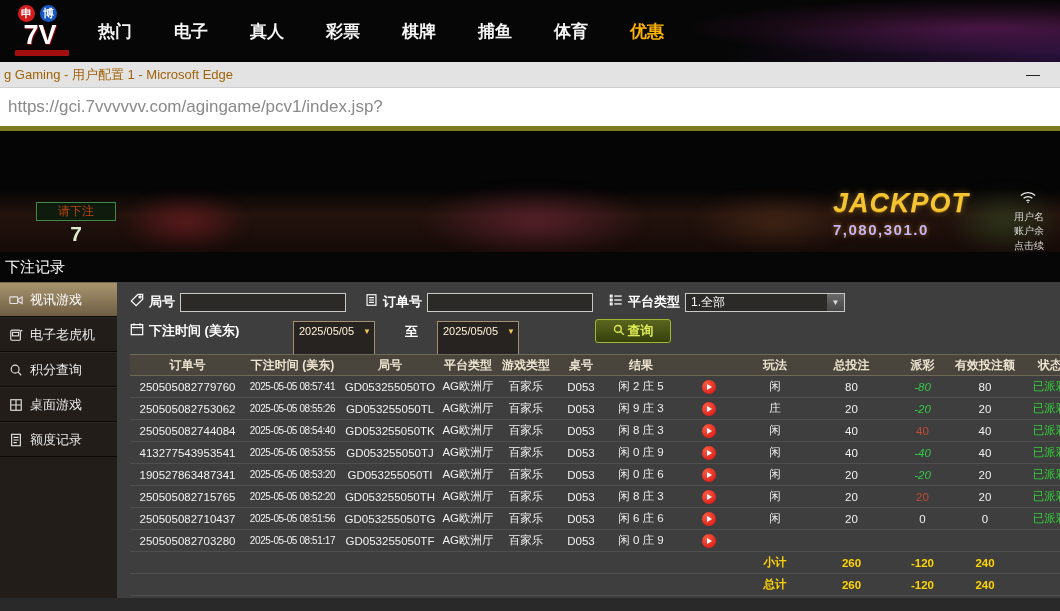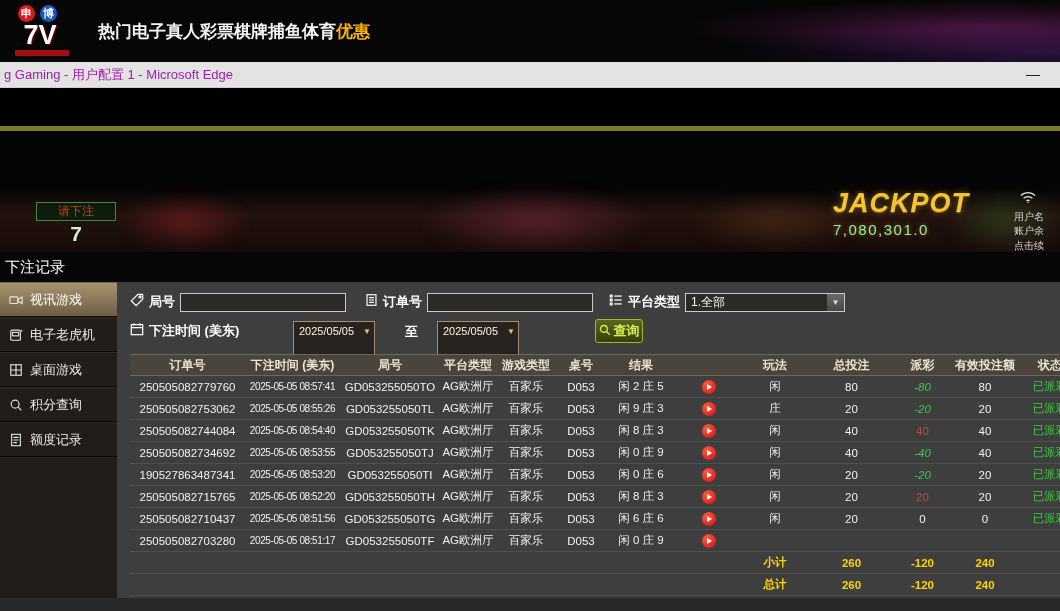--- a/index.html
+++ b/index.html
@@ -10,48 +10,48 @@
   .topnav { position:absolute; left:0; top:0; width:1060px; height:62px; background:#060606; overflow:hidden; }
   .topnav::after { content:""; position:absolute; right:0; top:0; width:430px; height:62px; pointer-events:none;
     background:radial-gradient(ellipse at 82% 45%, rgba(150,40,130,.40), transparent 60%),
                radial-gradient(ellipse at 100% 85%, rgba(80,30,120,.45), transparent 55%); }
   .logo { position:absolute; left:6px; top:3px; width:72px; height:57px; z-index:2; cursor:pointer; }
   .logo .c { display:inline-block; width:17px; height:17px; border-radius:50%; color:#fff; font-size:11px; line-height:17px; text-align:center; font-weight:bold; }
   .logo .c.red { background:#d61c1c; margin-left:12px; }
   .logo .c.blue { background:#1557c0; margin-left:5px; }
   .brand { display:block; width:68px; text-align:center; font-size:27px; font-weight:bold; color:#fff; line-height:27px; text-shadow:1px 1px 0 #8a0000; }
   .logo-sub { display:block; width:54px; height:6px; margin:1px auto 0; background:#c01010; border-radius:1px; opacity:.85; }
-  .nav-menu { position:absolute; left:98px; top:0; height:62px; display:flex; align-items:center; z-index:2; }
+  .nav-menu { position:absolute; left:98px; top:0; height:62px; display:flex; align-items:center; gap:42px; z-index:2; }
   .nav-item { font-size:17px; color:#f5f5f5; font-weight:600; white-space:nowrap; cursor:pointer; }
   .nav-item.hl { color:#ffb400; }
 
   
   .titlebar { position:absolute; left:0; top:62px; width:1060px; height:26px; background:#e3e3e3; border-bottom:1px solid #cfcfcf; }
-  .title-text { position:absolute; left:4px; top:0; line-height:26px; font-size:13px; color:#a21caf; white-space:nowrap; }
+  .title-text { position:absolute; left:4px; top:0; line-height:26px; font-size:13px; color:#a16207; white-space:nowrap; }
   .min-btn { position:absolute; right:14px; top:0; width:26px; text-align:center; line-height:24px; font-size:14px; color:#222; cursor:pointer; }
   .urlbar { position:absolute; left:0; top:88px; width:1060px; height:38px; background:#fff; cursor:text; }
   .url-text { position:absolute; left:8px; top:0; line-height:38px; font-size:17px; color:#8a8a8a; white-space:nowrap; }
   .divider-olive { position:absolute; left:0; top:126px; width:1060px; height:5px; background:#7c7c22; }
 
   
   .gamearea { position:absolute; left:0; top:131px; width:1060px; height:121px; background:#050505; overflow:hidden; }
   .gameband { position:absolute; left:0; top:58px; width:1060px; height:63px;
     background:linear-gradient(180deg, rgba(40,20,15,0), rgba(60,30,20,.55) 40%, rgba(25,12,8,.85)); }
   .blob { position:absolute; filter:blur(6px); pointer-events:none; }
   .b1 { left:120px; top:62px; width:130px; height:58px; background:radial-gradient(ellipse, rgba(150,35,45,.5), transparent 70%); }
   .b2 { left:420px; top:55px; width:230px; height:70px; background:radial-gradient(ellipse, rgba(130,45,65,.55), transparent 70%); }
   .b3 { left:690px; top:62px; width:170px; height:58px; background:radial-gradient(ellipse, rgba(95,55,30,.5), transparent 70%); }
   .b4 { left:945px; top:55px; width:120px; height:70px; background:radial-gradient(ellipse, rgba(60,95,45,.45), transparent 70%); }
   .bet-box { position:absolute; left:36px; top:71px; width:80px; height:19px; border:1px solid #3f8a4a; background:rgba(8,32,14,.72);
     color:#c2410c; font-size:12px; text-align:center; line-height:17px; }
   .countdown { position:absolute; left:36px; top:91px; width:80px; text-align:center; font-size:21px; font-weight:bold; color:#d9eccd; }
   .jackpot { position:absolute; left:833px; top:57px; width:170px; }
   .jackpot-label { font-size:27px; font-weight:900; font-style:italic; letter-spacing:1px; color:#f4c432;
     text-shadow:0 1px 0 #8a5c06, 0 0 7px rgba(255,200,60,.45); }
-  .jackpot-value { margin-top:2px; font-size:15px; font-weight:normal; color:#86efac; letter-spacing:1.5px; text-shadow:0 0 5px rgba(255,170,0,.55); }
+  .jackpot-value { margin-top:2px; font-size:15px; font-weight:bold; color:#c4b5fd; letter-spacing:1.5px; text-shadow:0 0 5px rgba(255,170,0,.55); }
   .userpanel { position:absolute; left:1014px; top:60px; width:60px; color:#d9d9d9; font-size:10px; line-height:14.5px; white-space:nowrap; }
   .userpanel .wifi { display:block; margin:0 0 1px 6px; }
 
   
   .pagetitle { position:absolute; left:0; top:252px; width:1060px; height:30px; background:#060606; color:#fff; font-size:15px; line-height:30px; padding-left:5px; }
 
   
   .content { position:absolute; left:0; top:282px; width:1060px; height:329px; background:#3e3e3e; }
   .sidebar { position:absolute; left:0; top:0; width:117px; height:329px; background:#221d19; }
   .sb-item { height:35px; display:flex; align-items:center; gap:7px; padding-left:9px; color:#e9e9e9; font-size:13px;
@@ -67,21 +67,21 @@
   .fg-time { left:13px; top:39px; }
   .flabel { font-size:13px; font-weight:bold; color:#fff; white-space:nowrap; }
   .ftext { width:166px; height:19px; background:#2c2a27; border:1px solid #c9c9c9; color:#fff; font-size:12px; padding:0 4px; outline:none; }
   .fselect { position:relative; width:160px; height:19px; background:#2c2a27; border:1px solid #c9c9c9; color:#fff; font-size:12px; line-height:17px; padding:0 20px 0 5px; cursor:pointer; white-space:nowrap; }
   .fselect .sel-arrow { position:absolute; right:0; top:0; width:17px; height:17px; background:linear-gradient(180deg,#6a6a6a,#474747); color:#ddd; font-size:8px; text-align:center; line-height:17px; }
   .fdate { position:absolute; width:82px; height:36px; background:#262320; border:1px solid #a39073; color:#fff3d6; font-size:11px; line-height:18px; padding:0 14px 0 5px; cursor:pointer; white-space:nowrap; }
   .fdate .sel-arrow { position:absolute; right:3px; top:0; line-height:19px; font-size:8px; color:#f0c75a; }
   .fdate.from { left:176px; top:39px; }
   .fdate.to { left:320px; top:39px; }
   .to-label { position:absolute; left:288px; top:41px; font-size:13px; font-weight:bold; color:#fff; }
-  .search-btn { position:absolute; left:478px; top:37px; width:48px; height:24px; background:linear-gradient(180deg,#5a661e,#353f0c);
+  .search-btn { position:absolute; left:478px; top:37px; width:76px; height:24px; background:linear-gradient(180deg,#5a661e,#353f0c);
     border:1px solid #9fb832; border-radius:3px; color:#dcea55; font-size:13px; font-weight:bold; display:flex; align-items:center;
     justify-content:center; gap:3px; cursor:pointer; font-family:inherit; }
 
   
   .bet-table { position:absolute; left:13px; top:72px; width:950px; border-collapse:collapse; table-layout:fixed; }
   .bet-table th { height:21px; background:#49443c; color:#ece3d0; font-weight:bold; font-size:12px;
     border-top:1px solid #6f6859; border-bottom:1px solid #6f6859; white-space:nowrap; overflow:hidden; }
   .bet-table td { height:22px; color:#f1f1f1; font-size:11.5px; text-align:center; border-bottom:1px solid rgba(255,255,255,.09); white-space:nowrap; overflow:hidden; }
   .bet-table td[data-name="cell-time"] { font-size:10px; letter-spacing:-0.4px; }
   .bet-table td.neg { color:#35c948;font-style:italic; }
@@ -116,20 +116,23 @@
         <div class="nav-item" data-name="nav-item-sports">体育</div>
         <div class="nav-item hl" data-name="nav-item-promo">优惠</div>
       </nav>
   </header>
 
   <div class="titlebar" data-name="browser-titlebar">
     <span class="title-text" data-name="window-title">g Gaming - 用户配置 1 - Microsoft Edge</span>
     <span class="min-btn" data-name="minimize-button">—</span>
   </div>
 
+  <div class="urlbar" data-name="browser-address-bar">
+    <span class="url-text" data-name="url-text">https://gci.7vvvvvv.com/agingame/pcv1/index.jsp?</span>
+  </div>
 
   <div class="divider-olive" data-name="divider"></div>
 
   <div class="gamearea" data-name="game-stream-area">
     <div class="gameband" data-name="game-visual-decoration"></div>
     <div class="blob b1" data-name="game-visual-decoration"></div>
     <div class="blob b2" data-name="game-visual-decoration"></div>
     <div class="blob b3" data-name="game-visual-decoration"></div>
     <div class="blob b4" data-name="game-visual-decoration"></div>
     <div class="bet-box" data-name="bet-prompt">请下注</div>
@@ -169,37 +172,37 @@
         <div class="sb-item" data-name="sidebar-item-slot-machines">
           <span class="sb-icon" data-name="slot-machine-icon">
             <svg width="14" height="14" viewBox="0 0 16 16" fill="none" stroke="currentColor" stroke-width="1.3">
               <rect x="2" y="2.5" width="11" height="11.5" rx="1.5"></rect>
               <rect x="4" y="5" width="7" height="4"></rect>
               <circle cx="14.5" cy="3" r="0.9" fill="currentColor" stroke="none"></circle>
             </svg>
           </span>
           <span data-name="sidebar-item-label">电子老虎机</span>
         </div>
+        <div class="sb-item" data-name="sidebar-item-points-query">
+          <span class="sb-icon" data-name="points-search-icon">
+            <svg width="14" height="14" viewBox="0 0 16 16" fill="none" stroke="currentColor" stroke-width="1.3">
+              <circle cx="7" cy="7" r="4.5"></circle>
+              <path d="M10.5 10.5 L14 14"></path>
+            </svg>
+          </span>
+          <span data-name="sidebar-item-label">积分查询</span>
+        </div>
         <div class="sb-item" data-name="sidebar-item-table-games">
           <span class="sb-icon" data-name="table-game-icon">
             <svg width="14" height="14" viewBox="0 0 16 16" fill="none" stroke="currentColor" stroke-width="1.3">
               <rect x="2" y="2" width="12" height="12"></rect>
               <path d="M2 8 H14 M8 2 V14"></path>
             </svg>
           </span>
           <span data-name="sidebar-item-label">桌面游戏</span>
-        </div>
-        <div class="sb-item" data-name="sidebar-item-points-query">
-          <span class="sb-icon" data-name="points-search-icon">
-            <svg width="14" height="14" viewBox="0 0 16 16" fill="none" stroke="currentColor" stroke-width="1.3">
-              <circle cx="7" cy="7" r="4.5"></circle>
-              <path d="M10.5 10.5 L14 14"></path>
-            </svg>
-          </span>
-          <span data-name="sidebar-item-label">积分查询</span>
         </div>
         <div class="sb-item" data-name="sidebar-item-quota-records">
           <span class="sb-icon" data-name="quota-record-icon">
             <svg width="14" height="14" viewBox="0 0 16 16" fill="none" stroke="currentColor" stroke-width="1.3">
               <rect x="3" y="1.5" width="10" height="13"></rect>
               <path d="M5 5 H11 M5 8 H11 M5 11 H9"></path>
             </svg>
           </span>
           <span data-name="sidebar-item-label">额度记录</span>
         </div>
@@ -356,21 +359,21 @@
               <td data-name="cell-play"><span class="play-btn" data-name="play-result-button">
                   <span class="tri" data-name="play-icon"></span>
                 </span></td>
               <td data-name="cell-method">闲</td>
               <td data-name="cell-bet">40</td>
               <td data-name="cell-payout" class="pos">40</td>
               <td data-name="cell-valid">40</td>
               <td data-name="cell-status" class="status">已派彩</td>
             </tr>
             <tr data-name="table-row">
-              <td data-name="cell-order">250505082734692</td>
+              <td data-name="cell-order">413277543953541</td>
               <td data-name="cell-time">2025-05-05 08:53:55</td>
               <td data-name="cell-round">GD053255050TJ</td>
               <td data-name="cell-platform">AG欧洲厅</td>
               <td data-name="cell-game">百家乐</td>
               <td data-name="cell-table">D053</td>
               <td data-name="cell-result">闲 0 庄 9</td>
               <td data-name="cell-play"><span class="play-btn" data-name="play-result-button">
                   <span class="tri" data-name="play-icon"></span>
                 </span></td>
               <td data-name="cell-method">闲</td>

